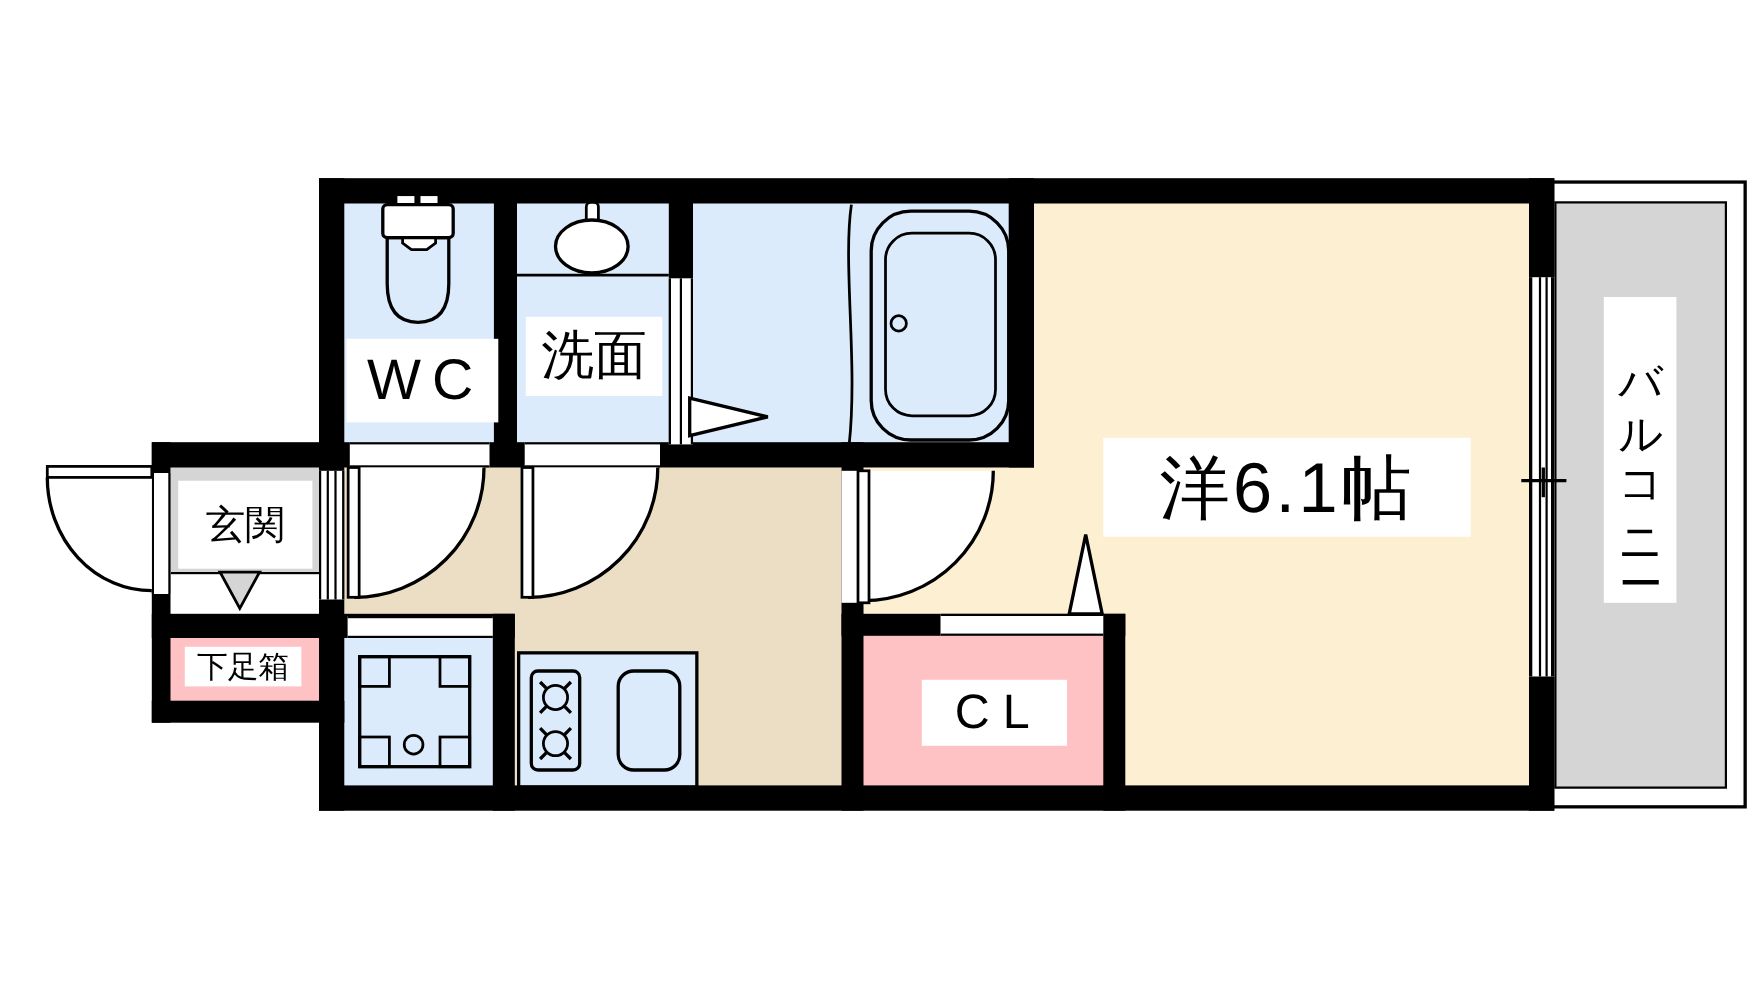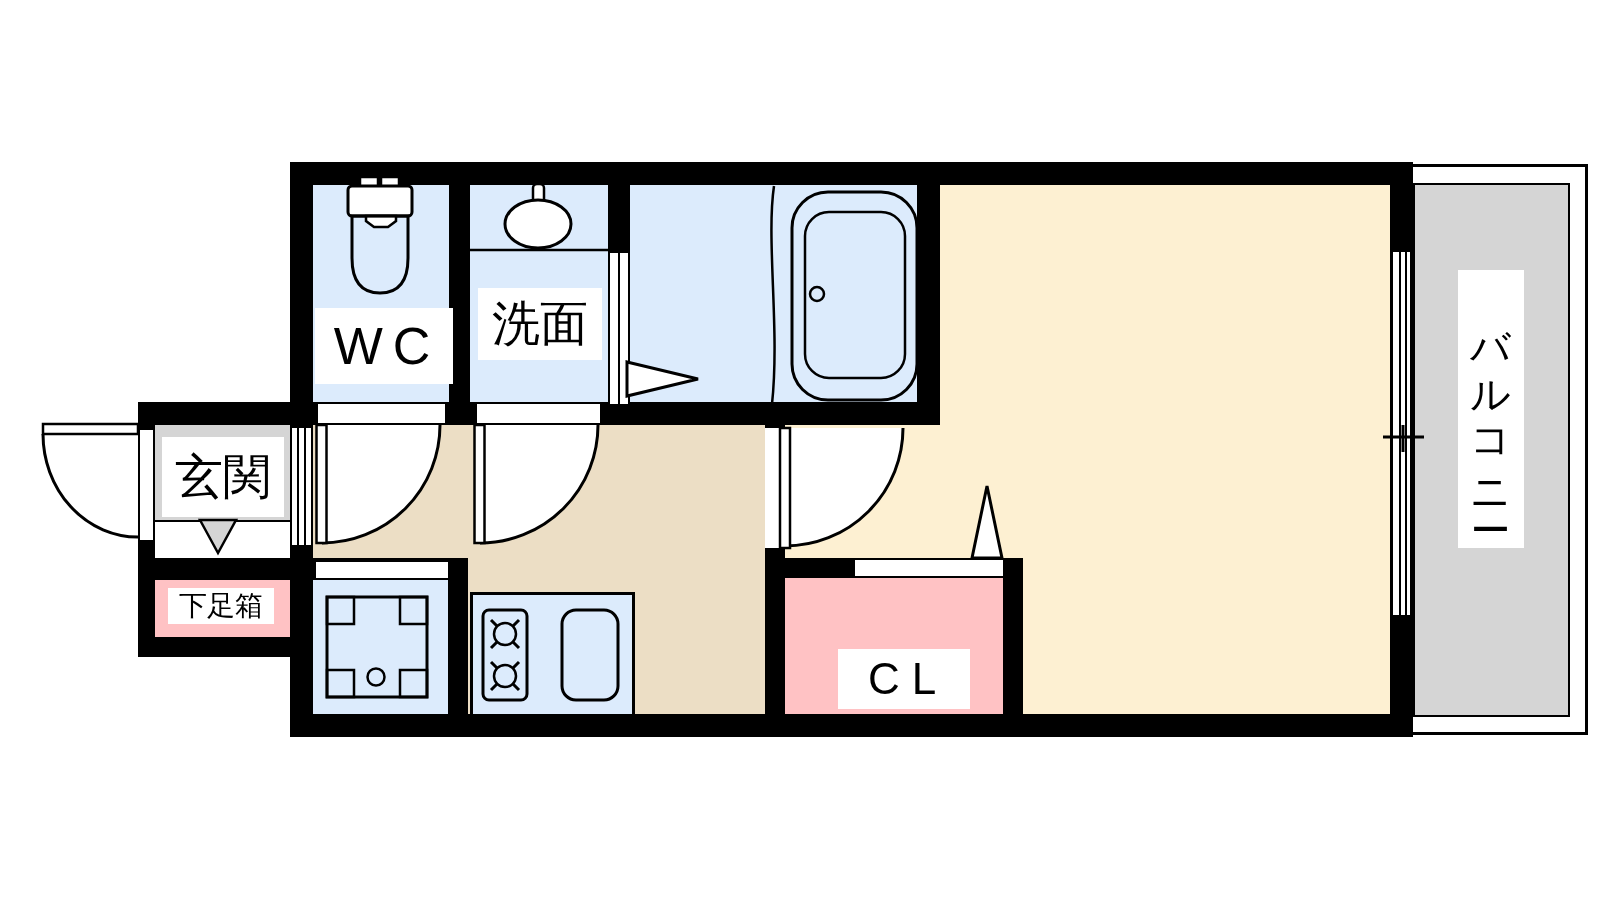--- a/index.html
+++ b/index.html
@@ -167,26 +167,29 @@
       <line x1="1403" y1="425" x2="1403" y2="452"></line>
     </g>
   </svg>
 
   <div class="label" style="left:478px;top:288px;width:124px;height:72px;font-size:48px;">
     <span>洗面</span>
   </div>
   <div class="label" style="left:315px;top:308px;width:132px;height:76px;font-size:52px;letter-spacing:10px;padding-left:6px;">
     <span>WC</span>
   </div>
-  <div class="label" style="left:162px;top:437px;width:122px;height:80px;font-size:48px;">
+  <div class="label" style="left:162px;top:437px;width:122px;height:80px;font-size:36px;">
     <span>玄関</span>
   </div>
   <div class="label" style="left:168px;top:588px;width:106px;height:36px;font-size:28px;">
     <span>下足箱</span>
   </div>
-  <div class="label" style="left:838px;top:618px;width:124px;height:60px;font-size:44px;letter-spacing:12px;padding-left:8px;margin-top:31px;">
+  <div class="label" style="left:838px;top:618px;width:124px;height:60px;font-size:44px;letter-spacing:12px;padding-left:8px;">
     <span>CL</span>
+  </div>
+  <div class="label" style="left:1003px;top:398px;width:334px;height:90px;font-size:64px;letter-spacing:3px;">
+    <span>洋6.1帖</span>
   </div>
   <div class="label vertical" style="left:1458px;top:270px;width:66px;height:278px;font-size:40px;letter-spacing:6px;">
     <span>バルコニー</span>
   </div>
 
 </div>
 
 </body></html>

